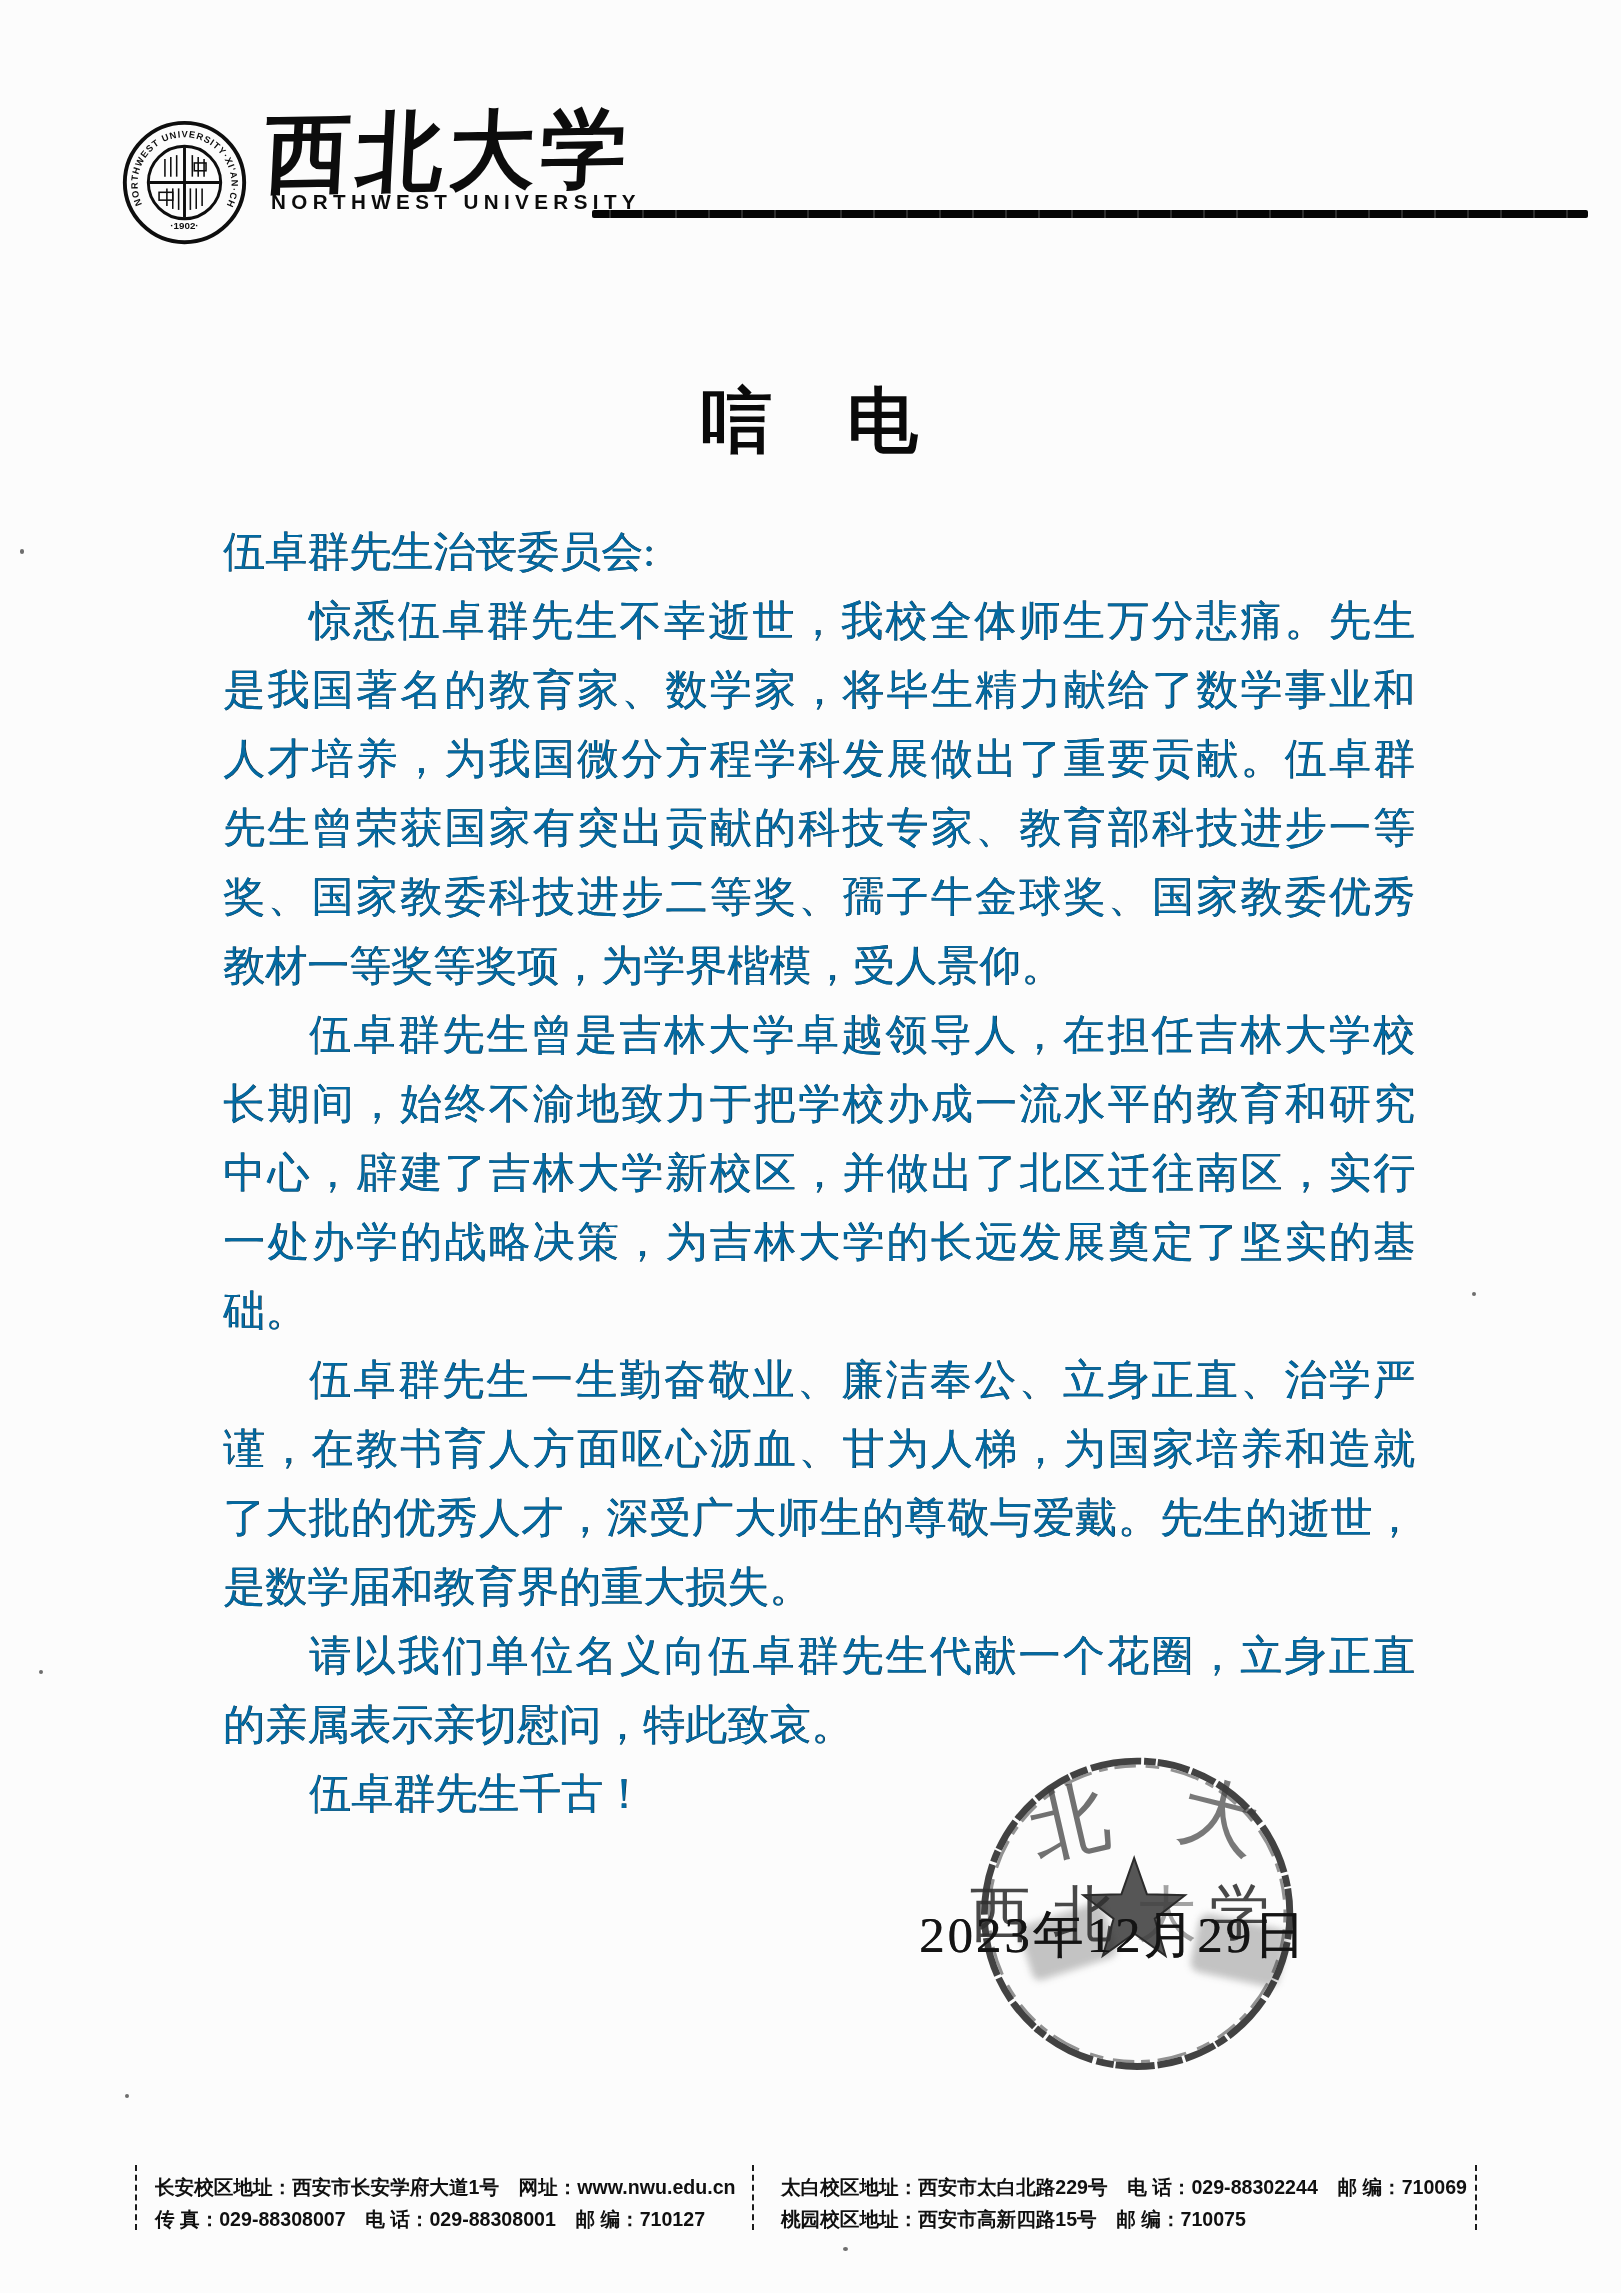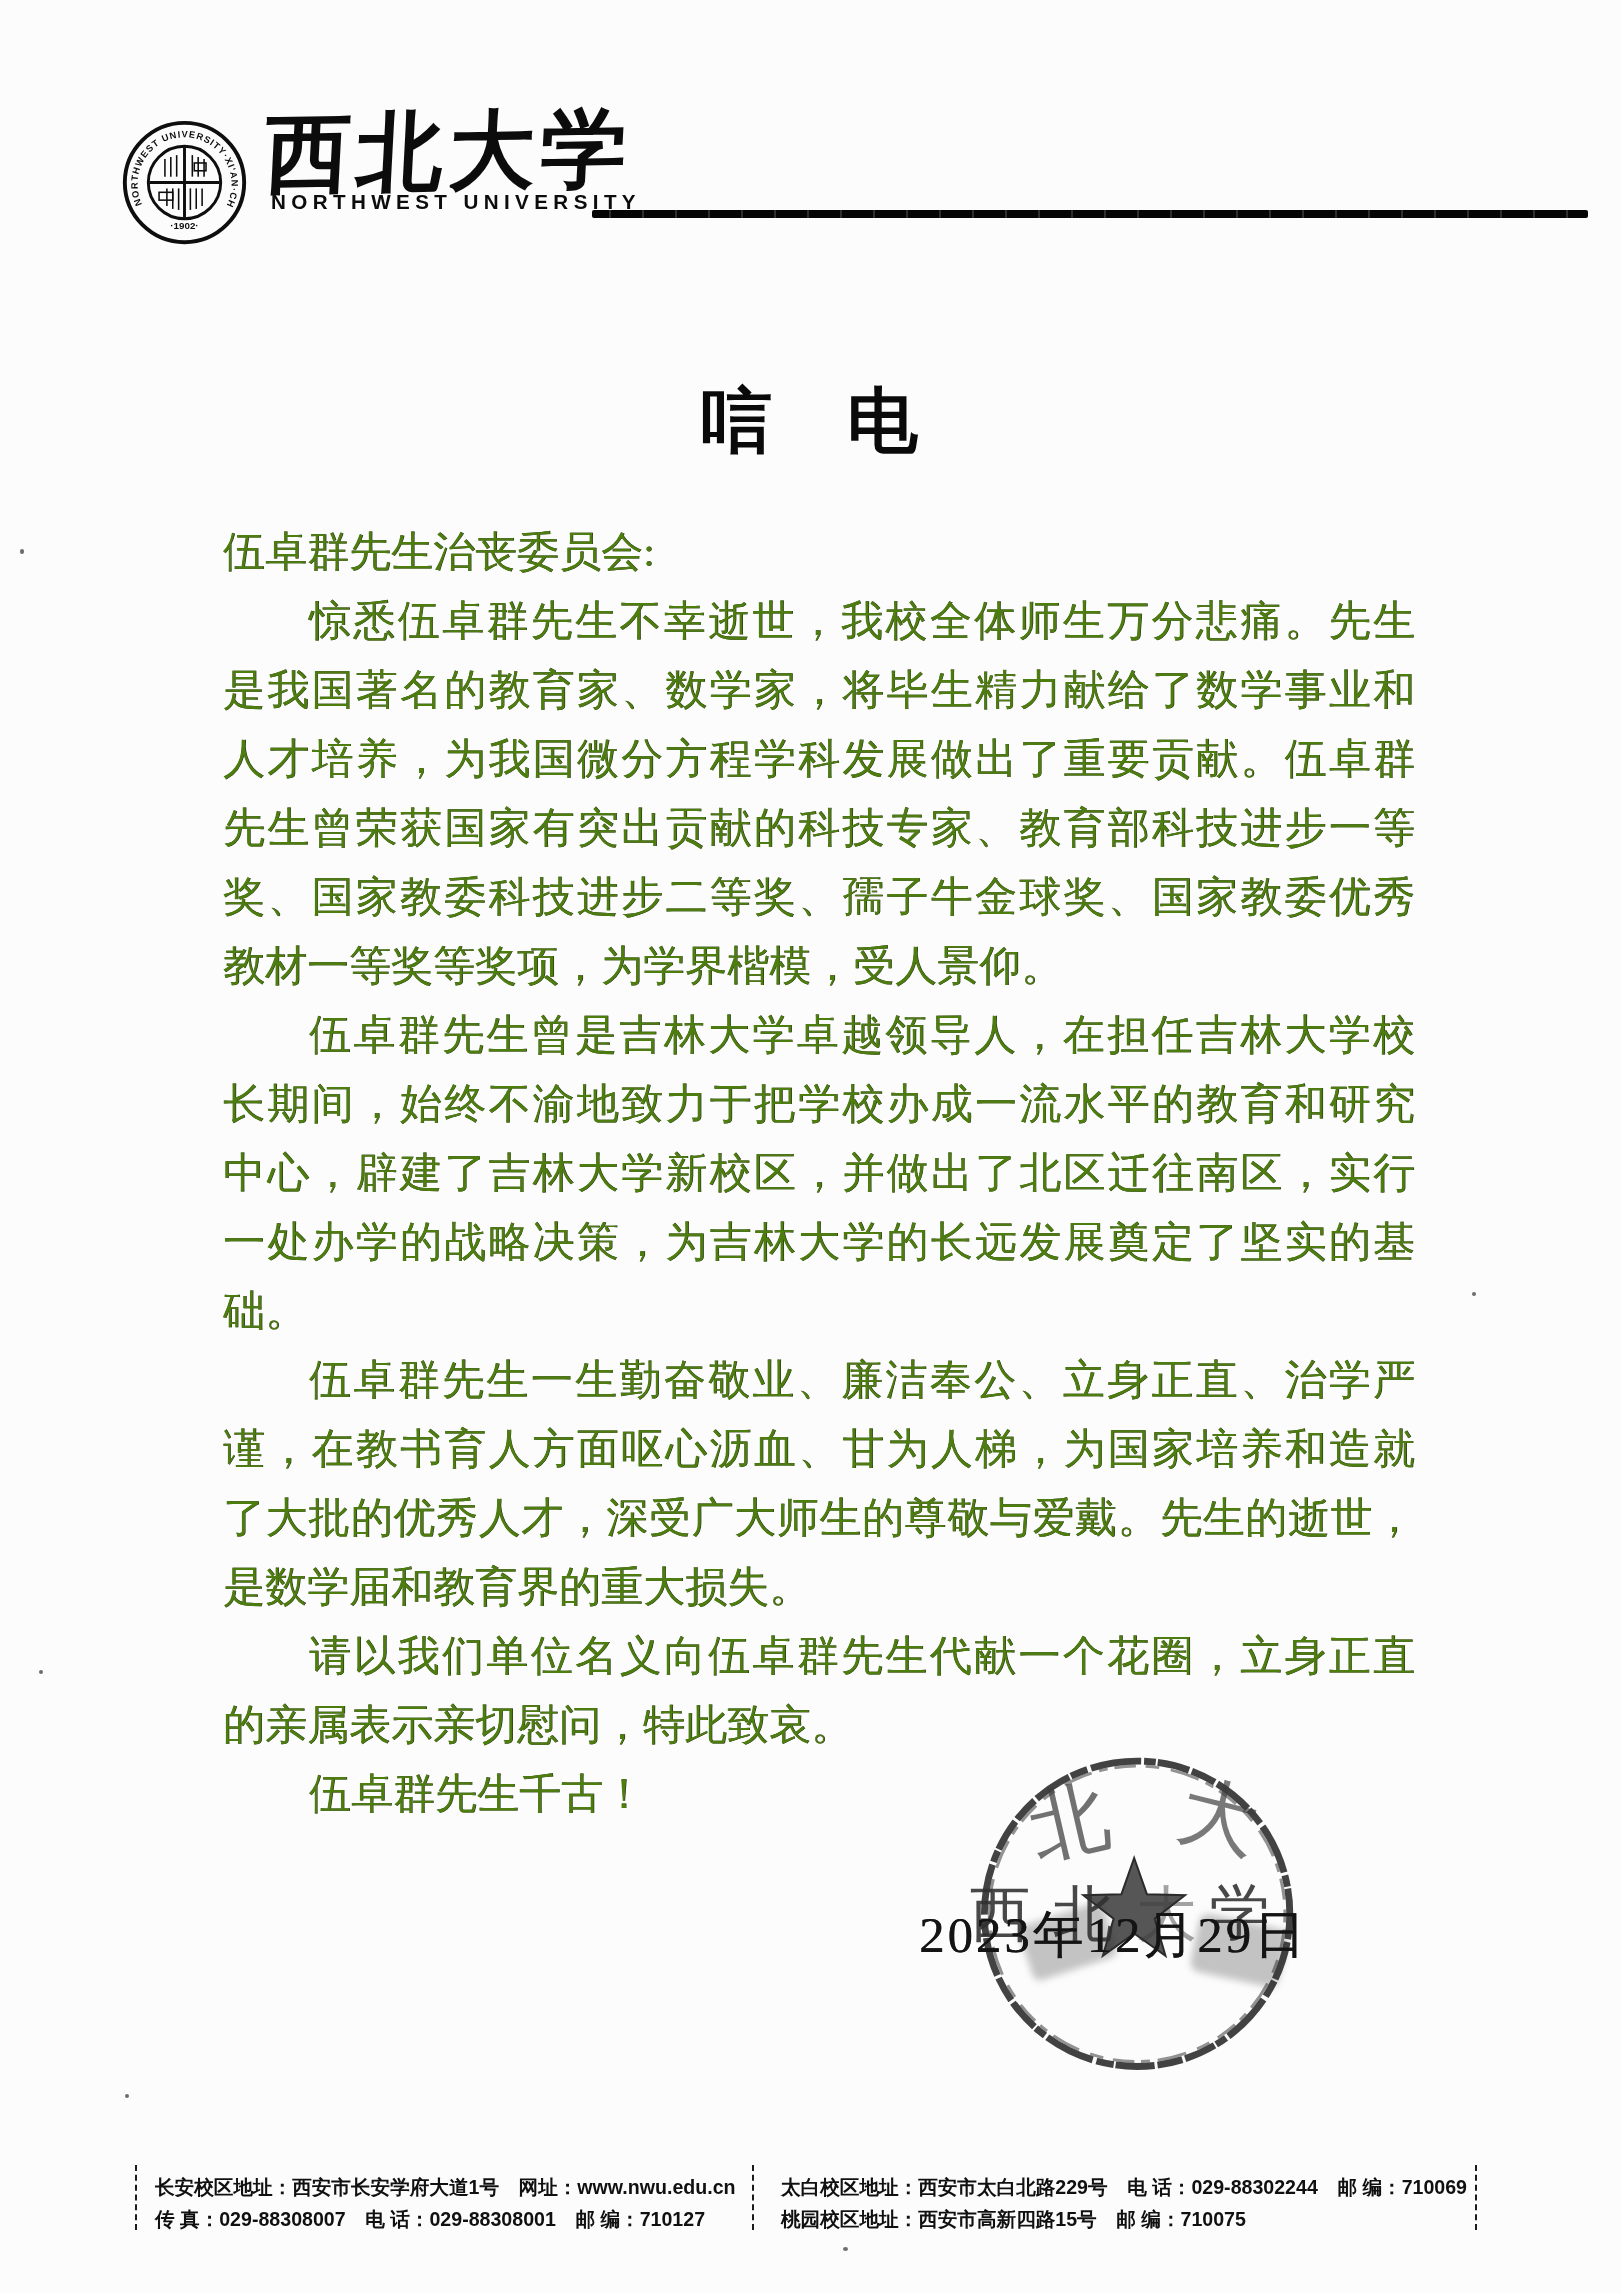--- a/index.html
+++ b/index.html
@@ -29,21 +29,21 @@
   }
   
   .doc-title{
     position:absolute; left:0; top:374px; width:1621px;
     text-align:center; font-size:71px; font-weight:bold; color:#0a0a0a;
     white-space:pre; letter-spacing:2px;
   }
   
   .bodytext{
     position:absolute; left:223px; top:518px; width:1192px;
-    font-size:42px; color:#4d7c0f;
+    font-size:42px; color:#0369a1;
     text-shadow:0.4px 0.4px 0 #1a1a1a;
   }
   .bline{height:69px; line-height:69px; white-space:nowrap;}
   .bline.fill{white-space:normal; text-align:justify; text-align-last:justify;}
   .bline.indent{text-indent:86px;}
   
   .seal-svg{position:absolute; left:956px; top:1745px;}
   .seal-date{
     position:absolute; left:919px; top:1901px; z-index:5;
     font-size:51px; letter-spacing:2.9px; color:#141414; white-space:nowrap;

